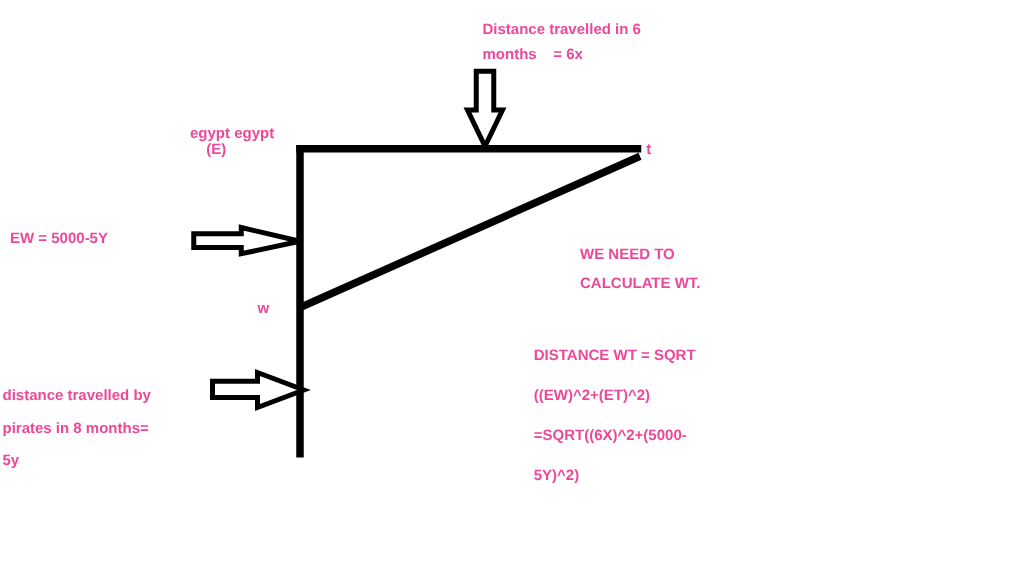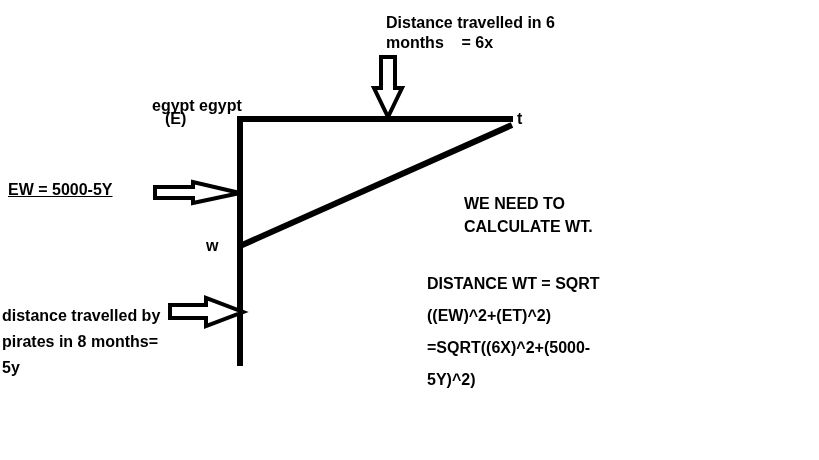--- a/index.html
+++ b/index.html
@@ -8,31 +8,31 @@
     width:819px; height:460px;
     background:#ffffff;
     font-family:"Liberation Sans", sans-serif;
     font-weight:bold;
     color:#000000;
     overflow:hidden;
   }
   .canvas svg { position:absolute; left:0; top:0; }
   .lbl {
     position:absolute;
-    font-size:16px;
+    font-size:12px;
     line-height:20px;
     white-space:pre-wrap;
-    color:#000000;
+    color:#ec4899;
   }
   .lbl-top      { left:386px; top:13px;  line-height:20px; width:200px; }
   .lbl-egypt    { left:152px; top:96px;  }
   .lbl-egypt-e  { left:165px; top:109px; }
   .lbl-t        { left:517px; top:109px; }
   .lbl-w        { left:206px; top:236px; }
-  .lbl-ew       { left:8px;   top:180px;text-decoration:underline; }
+  .lbl-ew       { left:8px;   top:180px; }
   .lbl-pirates  { left:2px;   top:303px; line-height:26px; width:190px; }
   .lbl-start    { left:211px; top:363px; line-height:23px; width:200px; }
   .lbl-need     { left:464px; top:192px; line-height:23px; width:200px; }
   .lbl-formula  { left:427px; top:268px; line-height:32px; width:210px; }
 </style>
 </head>
 <body>
 
 <div class="canvas">
 

